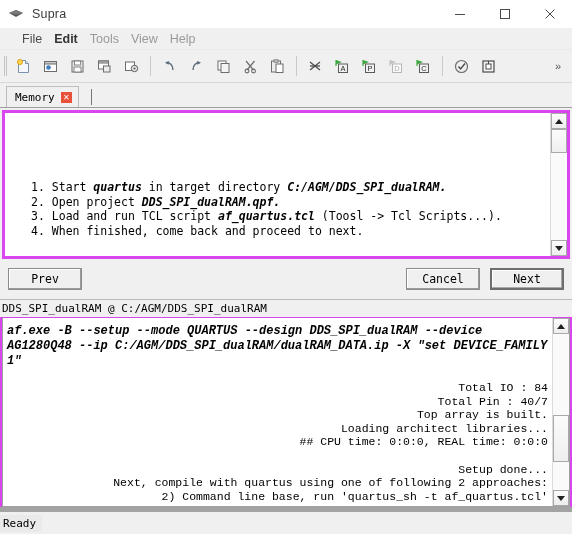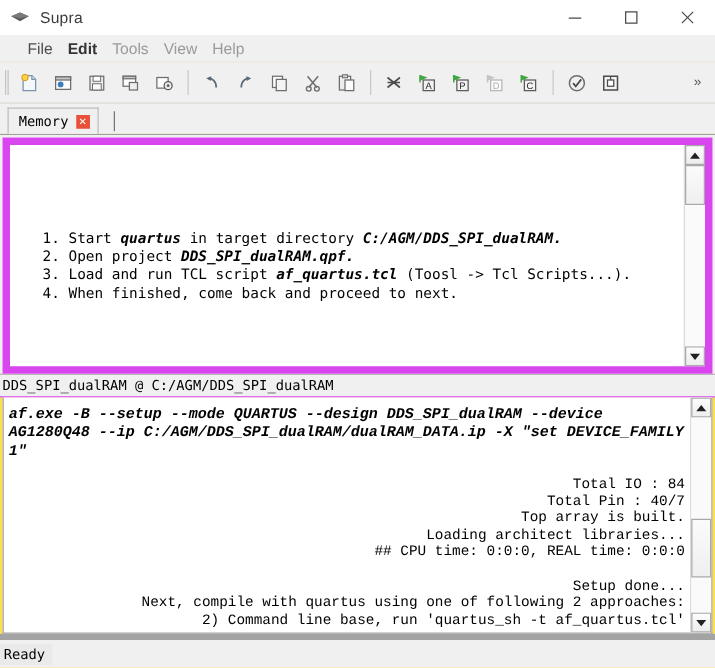--- a/index.html
+++ b/index.html
@@ -13,21 +13,21 @@
     background: #ffffff;
     font-family: "Liberation Sans", sans-serif;
     font-size: 12px;
     color: #000;
     -webkit-font-smoothing: none;
   }
   #app {
     position: relative;
     width: 572px;
     height: 534px;
-    background: #fde047;
+    background: #d946ef;
     display: flex;
     flex-direction: column;
   }
 
   
   .titlebar {
     height: 28px;
     background: #ffffff;
     display: flex;
     align-items: center;
@@ -185,21 +185,21 @@
     background: #f0f0f0;
     border-top: 1px solid #9e9e9e;
     display: flex;
     flex-direction: column;
     height: 191px;
   }
   .wizard-body {
     flex: 1 1 auto;
     display: flex;
     background: #ffffff;
-    border: 6px solid #d946ef;
+    border: 3px solid #d946ef;
     margin: 2px 2px 0 2px;
     overflow: hidden;
     position: relative;
   }
   .wizard-text {
     flex: 1 1 auto;
     padding: 0;
     font-family: "DejaVu Sans Mono", monospace;
     font-size: 11.5px;
     line-height: 14.5px;
@@ -569,20 +569,27 @@
           </div>
         <div class="sb-track">
           <div class="sb-thumb" style="top:0%; height:22%;"></div>
         </div>
         <div class="sb-arrow">
             <span class="tri tri-down"></span>
           </div>
       </div>
     </div>
 
+    <div class="wizard-buttons">
+      <div class="btn">Prev</div>
+      <div class="btn-spacer"></div>
+      <div class="btn">Cancel</div>
+      <div class="btn-gap"></div>
+      <div class="btn default">Next</div>
+    </div>
   </div>
 
   <div class="console-header">DDS_SPI_dualRAM @ C:/AGM/DDS_SPI_dualRAM</div>
 
   <div class="console">
     <div class="console-text">
       <div class="cmd-line">af.exe -B --setup --mode QUARTUS --design DDS_SPI_dualRAM --device AG1280Q48 --ip C:/AGM/DDS_SPI_dualRAM/dualRAM_DATA.ip -X "set DEVICE_FAMILY 1"</div>
       <div class="log-line">Total IO  : 84</div>
       <div class="log-line">Total Pin : 40/7</div>
       <div class="log-line">Top array is built.</div>

